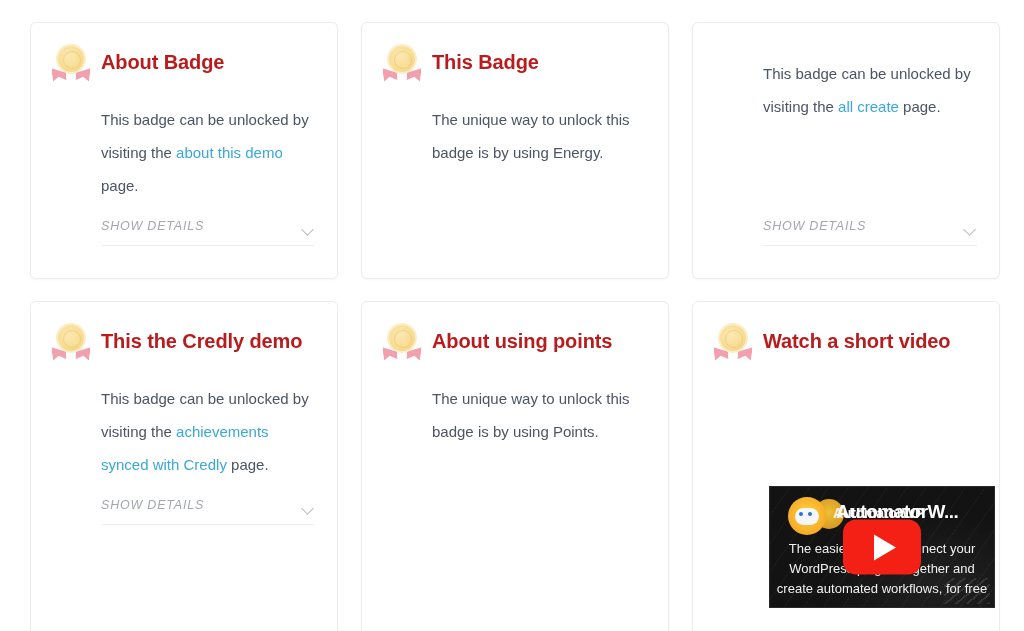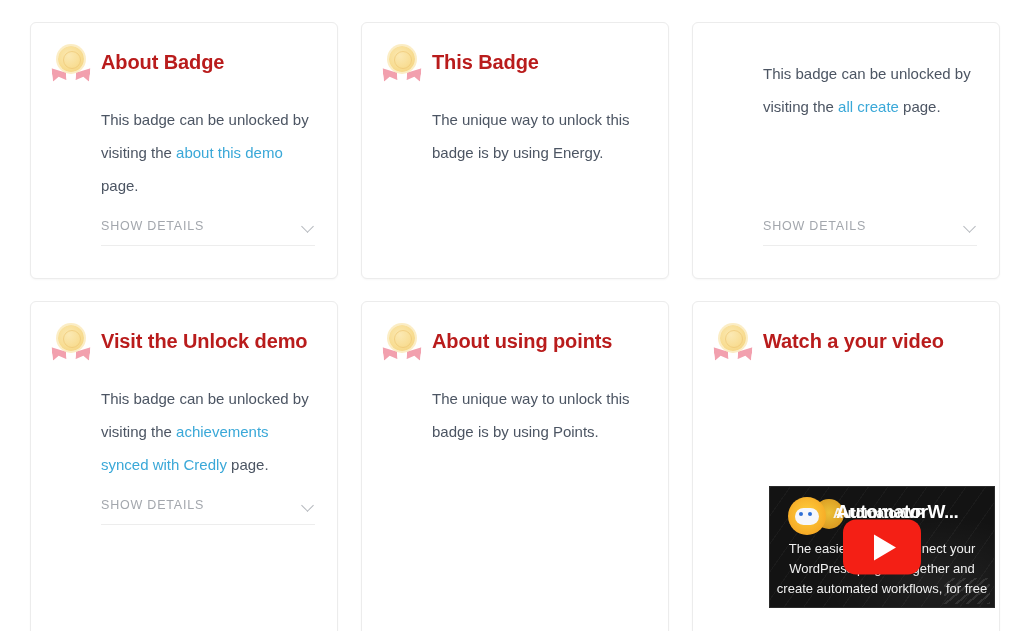--- a/index.html
+++ b/index.html
@@ -109,25 +109,26 @@
   .card-body a {
     color: #3aa8d8;
     text-decoration: none;
   }
 
   .details {
     position: absolute;
     left: 70px;
     right: 22px;
     display: flex;
-    align-items: center;
+    align-items: flex-end;
     justify-content: space-between;
     padding-bottom: 12px;
     border-bottom: 1px solid #ededed;
     cursor: pointer;
+    font-style: italic;
   }
 
   .details-label {
     font-size: 12.5px;
     letter-spacing: 0.8px;
     color: #a3a7ad;
     font-weight: 400;
   }
 
   .chev {
@@ -298,21 +299,21 @@
         <span class="chev"></span>
       </div>
     </div>
     <div class="card">
       <div class="card-head">
         <div class="badge-icon">
           <div class="ribbon left"></div>
           <div class="ribbon right"></div>
           <div class="medal"></div>
         </div>
-        <div class="card-title">Visit the Unlock demo</div>
+        <div class="card-title">This the Credly demo</div>
       </div>
       <div class="card-body"><span>This badge can be unlocked by visiting the </span><a href="#">achievements synced with Credly</a><span> page.</span></div>
       <div class="details" style="top: 196px;">
         <span class="details-label">SHOW DETAILS</span>
         <span class="chev"></span>
       </div>
     </div>
     <div class="card">
       <div class="card-head">
         <div class="badge-icon">
@@ -324,21 +325,21 @@
       </div>
       <div class="card-body"><span>The unique way to unlock this badge is by using Points.</span></div>
     </div>
     <div class="card tall">
       <div class="card-head">
         <div class="badge-icon">
           <div class="ribbon left"></div>
           <div class="ribbon right"></div>
           <div class="medal"></div>
         </div>
-        <div class="card-title">Watch a your video</div>
+        <div class="card-title">Watch a short video</div>
       </div>
       <div class="video">
         <div class="vbg"></div>
         <div class="bot2"></div>
         <div class="bot"></div>
         <div class="vtitle-small">AutomatorWP</div>
         <div class="vtitle-big">AutomatorW...</div>
         <div class="vdesc">The easiest way to connect your WordPress plugins together and create automated workflows, for free</div>
         <div class="play">
           <span class="tri"></span>

